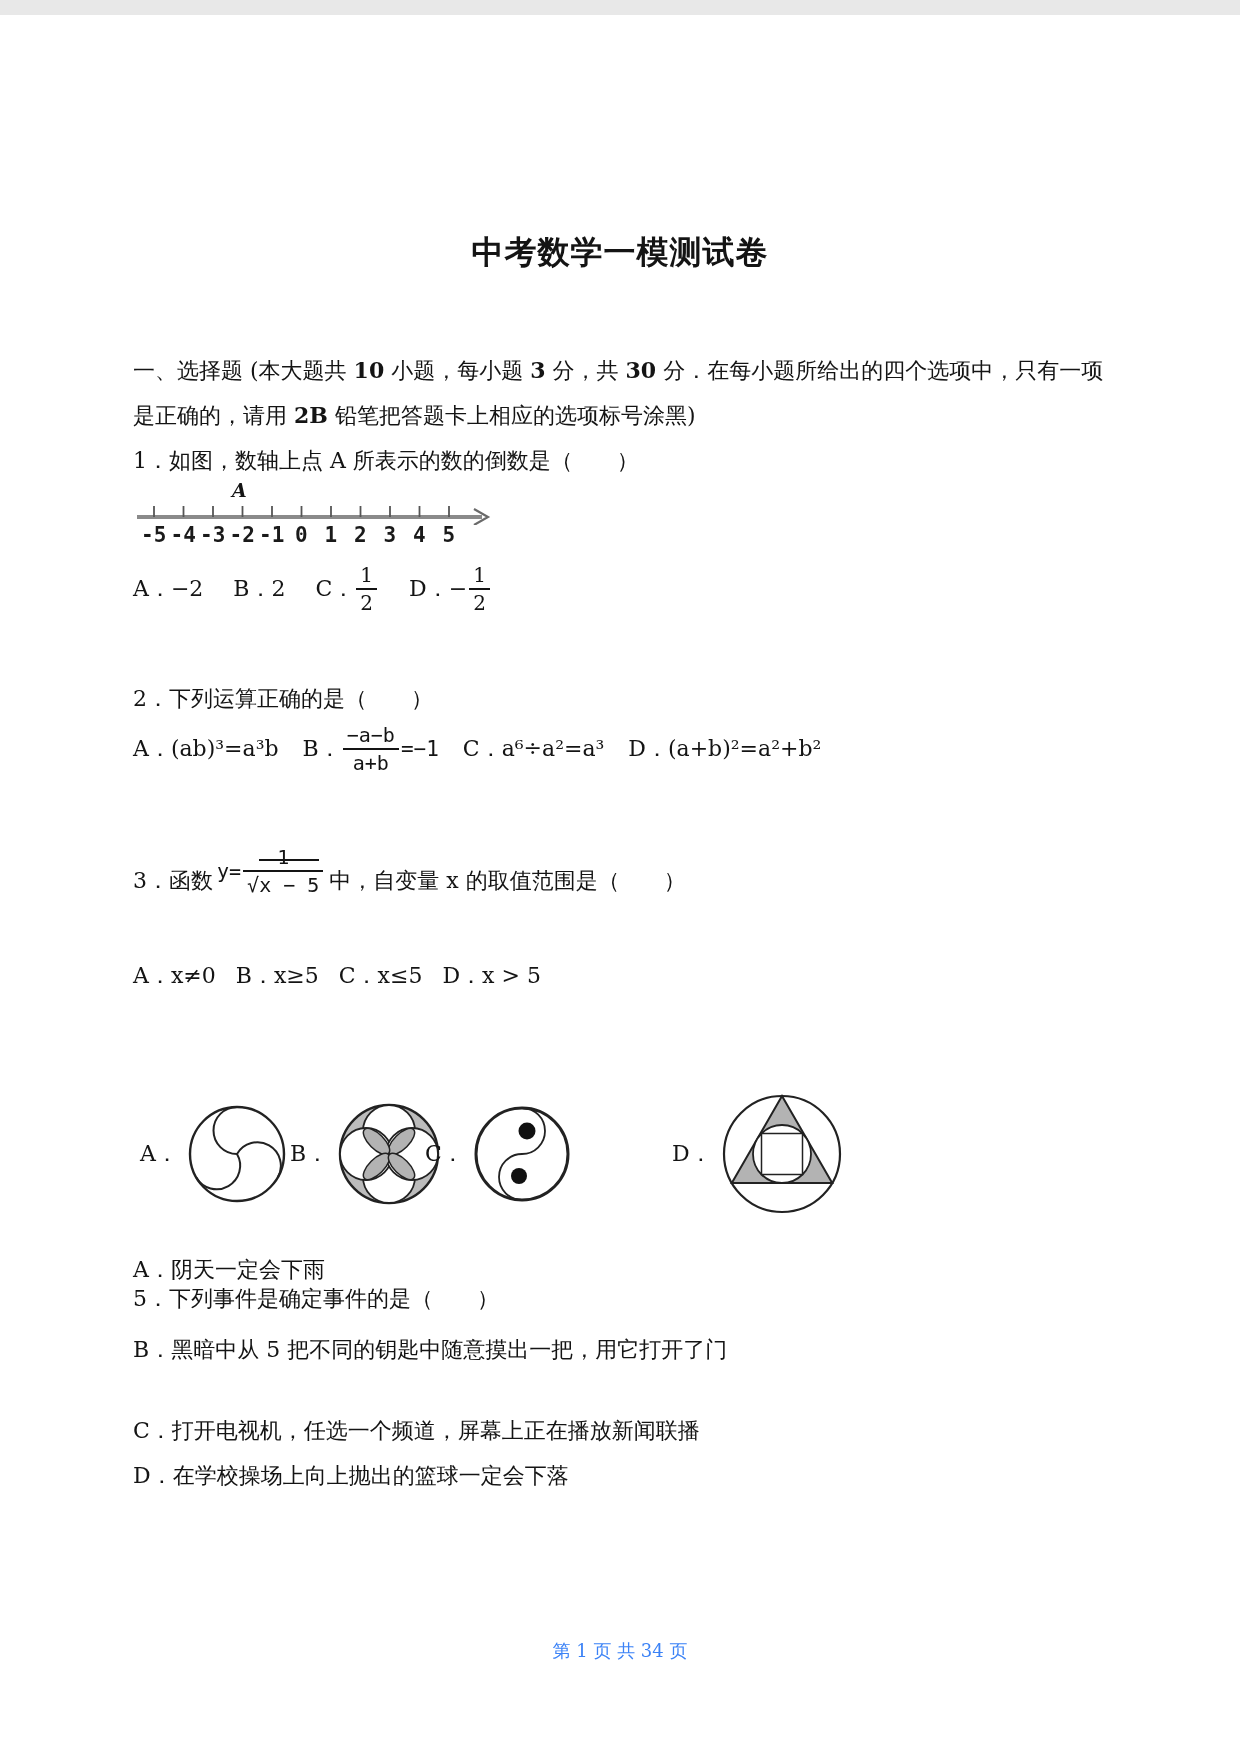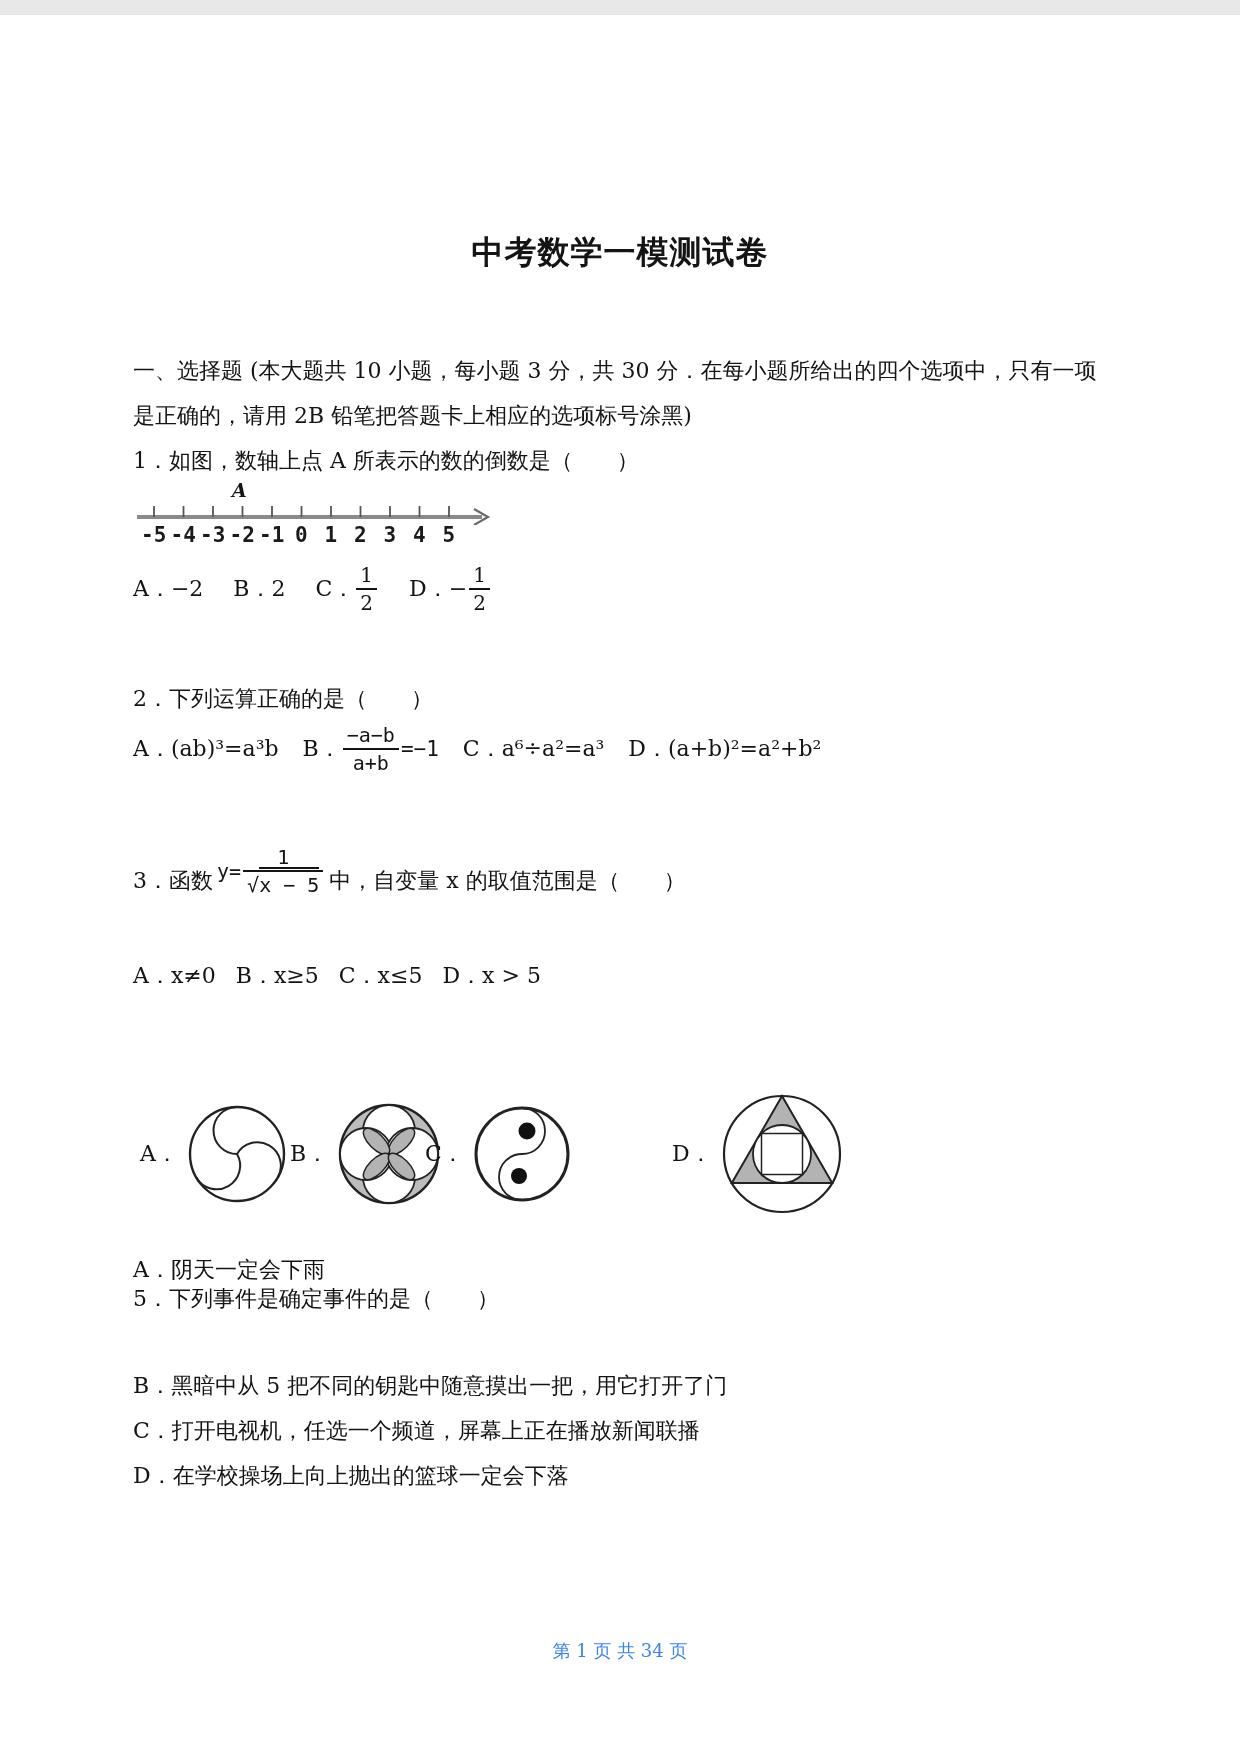--- a/index.html
+++ b/index.html
@@ -19,21 +19,21 @@
     text-align: center;
     font-size: 32px;
     font-weight: bold;
     letter-spacing: 1px;
   }
   .body-line {
     left: 133px;
     font-size: 22px;
     white-space: nowrap;
   }
-  .b { font-weight: normal; }
+  .b { font-weight: bold; }
   .opt-row {
     left: 133px;
     display: flex;
     align-items: center;
     font-size: 22px;
     white-space: nowrap;
   }
   .opt {
     display: inline-flex;
     align-items: center;
@@ -42,21 +42,21 @@
     display: inline-block;
     text-align: center;
     vertical-align: middle;
     font-size: 20px;
     line-height: 1.1;
     margin: 0 2px;
   }
   .frac .num { display: block; border-bottom: 2px solid #141414; padding: 1px 4px 2px; }
   .frac .den { display: block; padding: 2px 4px 0; }
   .mono { font-family: "DejaVu Sans Mono", "Liberation Mono", monospace; }
-  .radicand { border-top: 2px solid #141414; padding-top: 4px; }
+  .radicand { border-top: 2px solid #141414; padding-top: 12px; }
   
   .numline { left: 130px; top: 464px; width: 390px; height: 74px; }
   .numline .pt-label {
     position: absolute; left: 102px; top: 0;
     font-size: 19px; font-style: italic; font-weight: bold;
   }
   .numline svg { position: absolute; left: 0; top: 22px; }
   .numline .labels {
     position: absolute; left: 9px; top: 44px;
     display: flex;
@@ -247,19 +247,19 @@
         <circle cx="61" cy="61" r="58" fill="#ffffff" stroke="#222222" stroke-width="2.2"></circle>
         <polygon points="61,3 10.8,90 111.2,90" fill="#b3b3b3" stroke="#222222" stroke-width="2"></polygon>
         <circle cx="61" cy="61" r="29" fill="#ffffff" stroke="#222222" stroke-width="1.8"></circle>
         <rect x="40.5" y="40.5" width="41" height="41" fill="#ffffff" stroke="#222222" stroke-width="1.5"></rect>
       </svg>
     </div>
   </div>
 
   <div class="abs body-line" style="top:1269px;">5．下列事件是确定事件的是（　　）</div>
   <div class="abs body-line" style="top:1240px;">A．阴天一定会下雨</div>
-  <div class="abs body-line" style="top:1356px;">B．黑暗中从 5 把不同的钥匙中随意摸出一把，用它打开了门</div>
+  <div class="abs body-line" style="top:1320px;">B．黑暗中从 5 把不同的钥匙中随意摸出一把，用它打开了门</div>
   <div class="abs body-line" style="top:1401px;">C．打开电视机，任选一个频道，屏幕上正在播放新闻联播</div>
   <div class="abs body-line" style="top:1446px;">D．在学校操场上向上抛出的篮球一定会下落</div>
 
   <div class="abs footer" style="top:1624px;">第 1 页 共 34 页</div>
 
 </div>
 
 </body></html>

